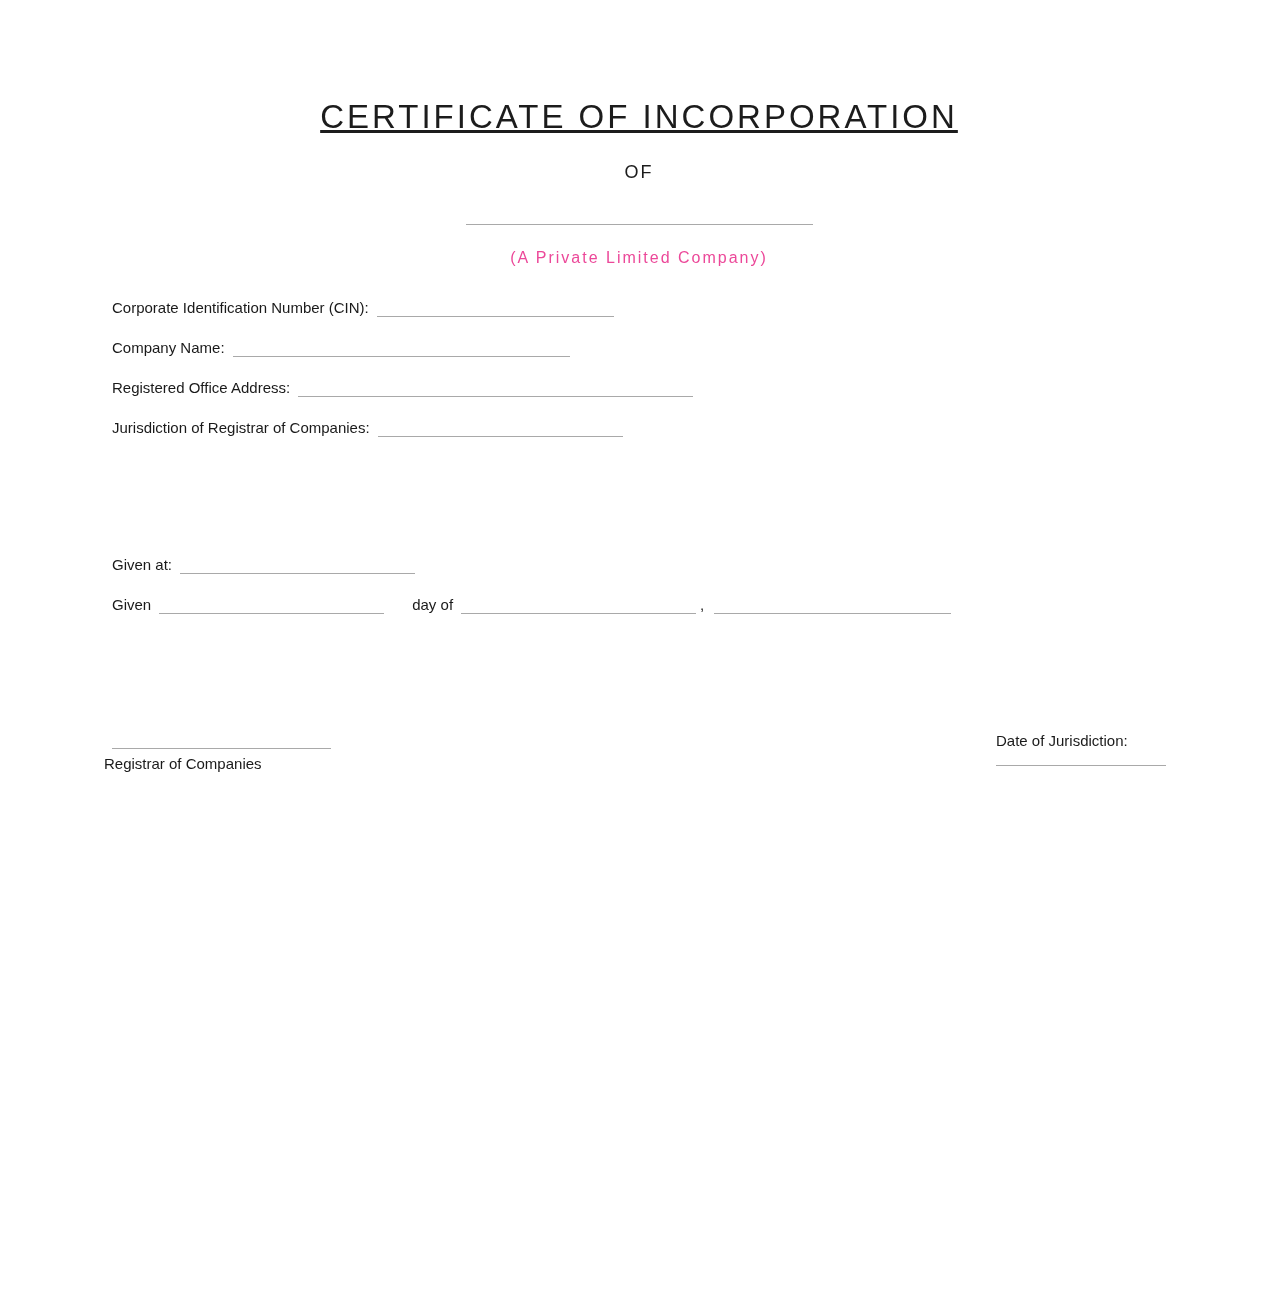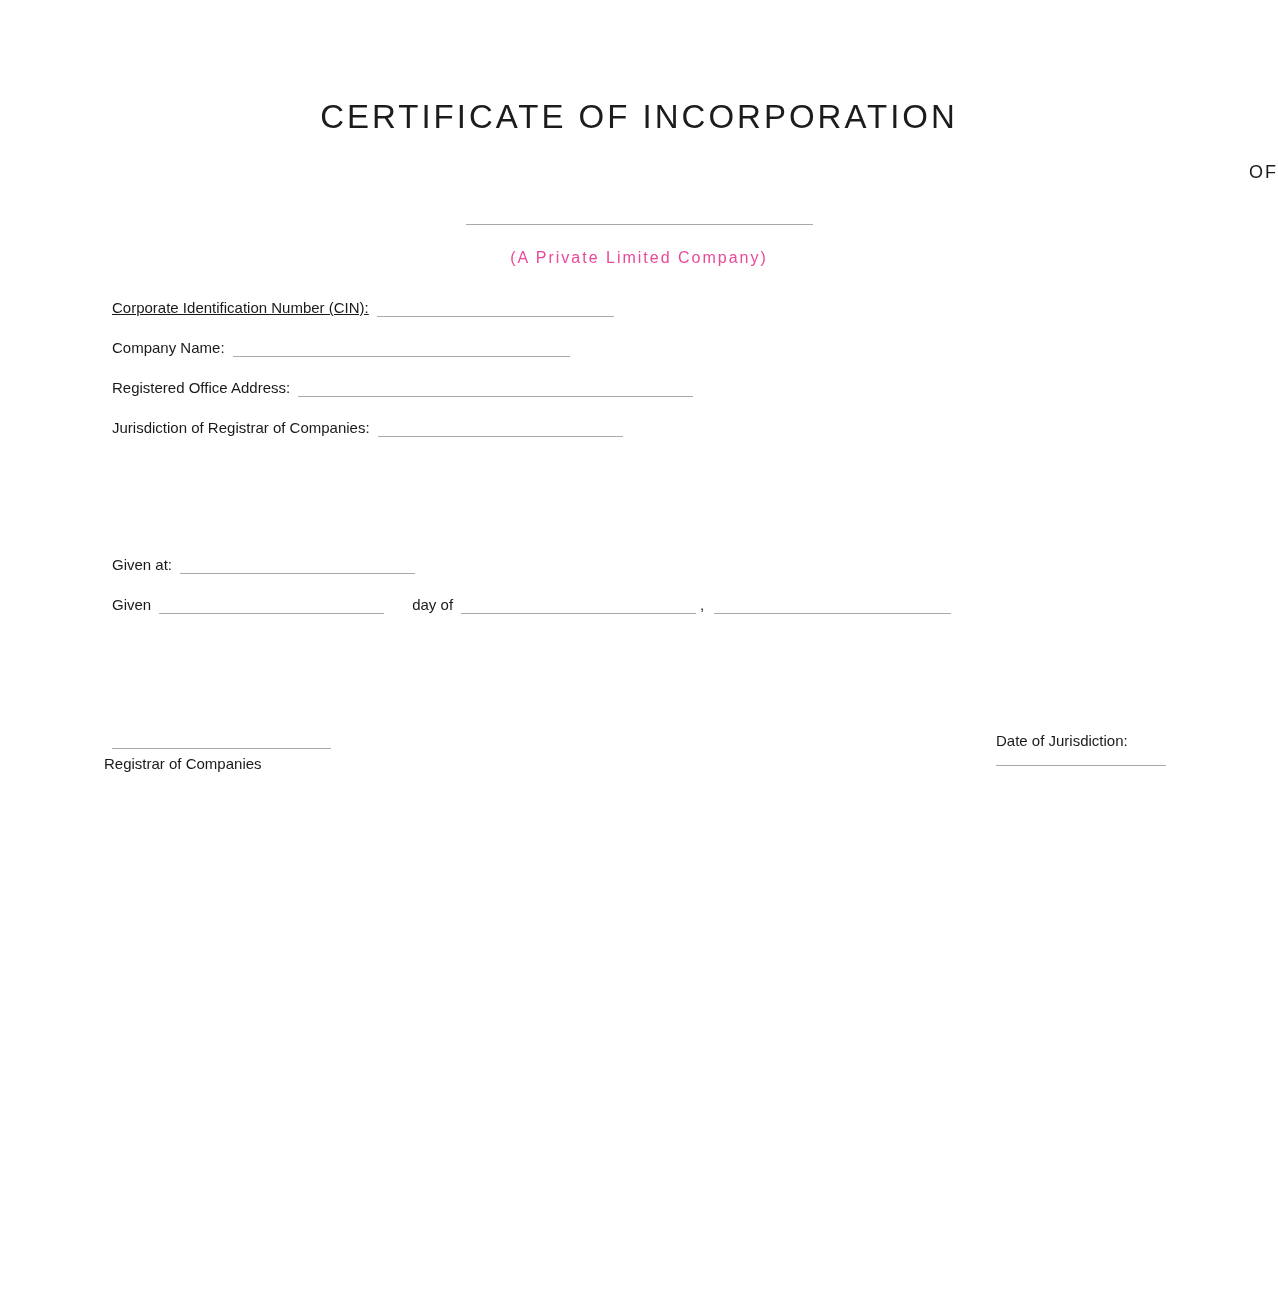--- a/index.html
+++ b/index.html
@@ -20,26 +20,27 @@
 
   .title {
     top: 98px;
     left: 0;
     width: 100%;
     text-align: center;
     font-size: 33px;
     letter-spacing: 3px;
     color: #1c1c1c;
     font-weight: 400;
+    text-decoration: underline;
   }
   .of-label {
     top: 162px;
     left: 0;
     width: 100%;
-    text-align: right;
+    text-align: center;
     font-size: 18px;
     letter-spacing: 2px;
     color: #1c1c1c;
   }
   .center-blank-line {
     top: 224px;
     left: 466px;
     width: 347px;
     border-top: 1px solid #a9a9a9;
     height: 0;
@@ -59,21 +60,21 @@
     font-size: 15px;
     white-space: nowrap;
   }
   .blank {
     display: inline-block;
     border-bottom: 1px solid #a9a9a9;
     height: 14px;
     vertical-align: -4px;
     margin-left: 8px;
   }
-  .row-cin   { top: 299px; text-decoration: underline; }
+  .row-cin   { top: 299px; }
   .row-name  { top: 339px; }
   .row-addr  { top: 379px; }
   .row-juris { top: 419px; }
   .blank-cin   { width: 237px; }
   .blank-name  { width: 337px; }
   .blank-addr  { width: 395px; }
   .blank-juris { width: 245px; }
 
   .certify-paragraph {
     top: 473px;

